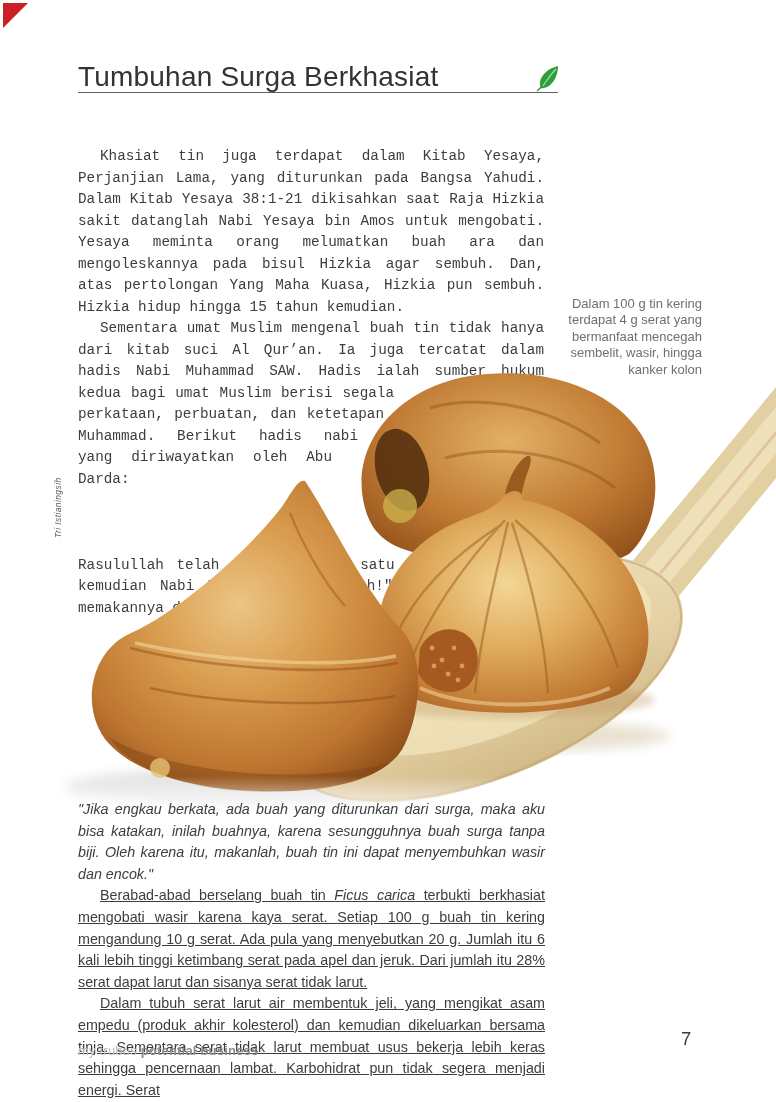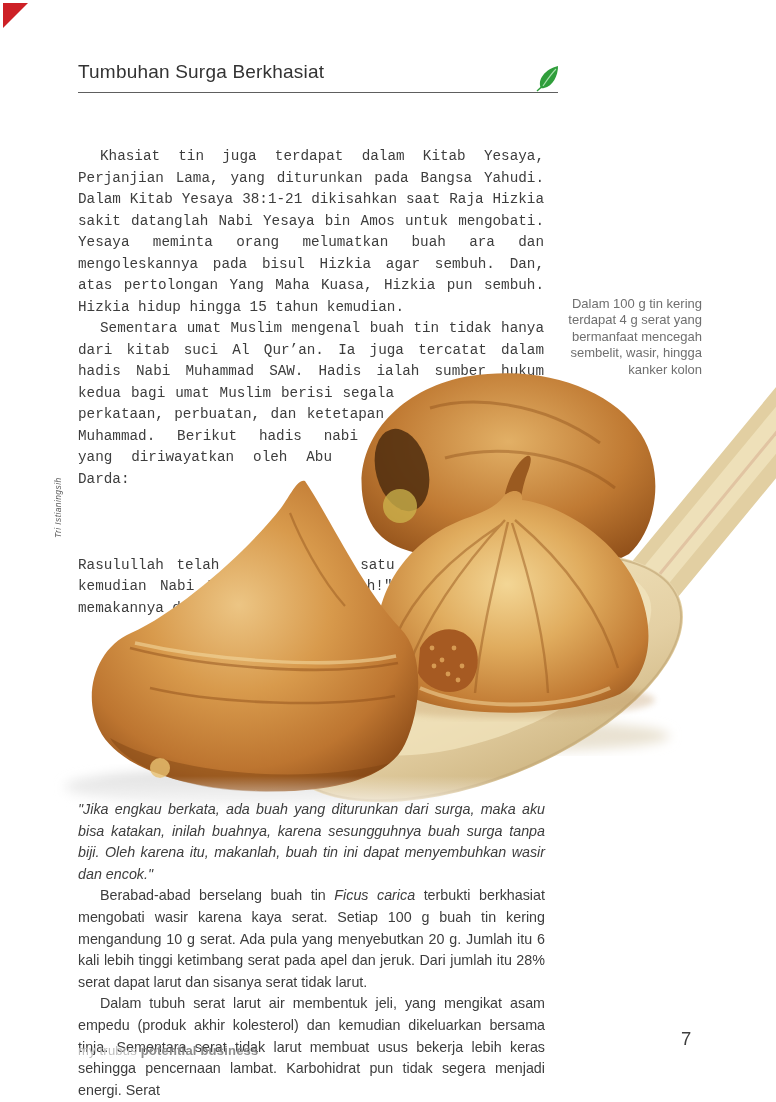--- a/index.html
+++ b/index.html
@@ -4,33 +4,33 @@
 <style>
   html,body{margin:0;padding:0;background:#fff;}
   .page{position:relative;width:776px;height:1102px;background:#ffffff;overflow:hidden;
         font-family:"Liberation Sans",sans-serif;color:#3d3d3d;}
   .abs{position:absolute;}
 
   
   .corner{left:3px;top:3px;width:0;height:0;border-top:25px solid #cd2026;border-right:25px solid transparent;}
 
   
-  .title{left:78px;top:61px;width:470px;font-size:19px;font-weight:400;letter-spacing:.2px;color:#333;margin:0;}
+  .title{left:78px;top:61px;width:470px;font-size:28px;font-weight:400;letter-spacing:.2px;color:#333;margin:0;}
   .rule{left:78px;top:92px;width:480px;height:1px;background:#5e5e5e;}
   .leaf{left:531px;top:62px;}
 
   
   .col{left:78px;top:146px;width:466px;font-size:14.3px;line-height:21.5px;text-align:justify;}
   .col p{margin:0;text-indent:22px;font-family:Liberation Mono, monospace;}
   .stair{float:right;clear:right;}
 
   .lower{left:78px;top:799px;width:467px;font-size:14.3px;line-height:21.6px;text-align:justify;}
   .lower p{margin:0;}
   .lower .quote{font-style:italic;text-indent:0;}
-  .lower .ind{text-indent:22px;}
+  .lower .ind{text-indent:22px;text-decoration:underline;}
   .italic{font-style:italic;}
 
   
   .pull{left:548px;top:296px;width:154px;font-size:13px;line-height:16.4px;color:#6f6f6f;text-align:right;}
 
   
   .credit{left:53px;top:450px;width:18px;height:115px;font-size:8.5px;font-style:italic;color:#5a5a5a;
           writing-mode:vertical-rl;transform:rotate(180deg);text-align:center;letter-spacing:.4px;}
 
   

